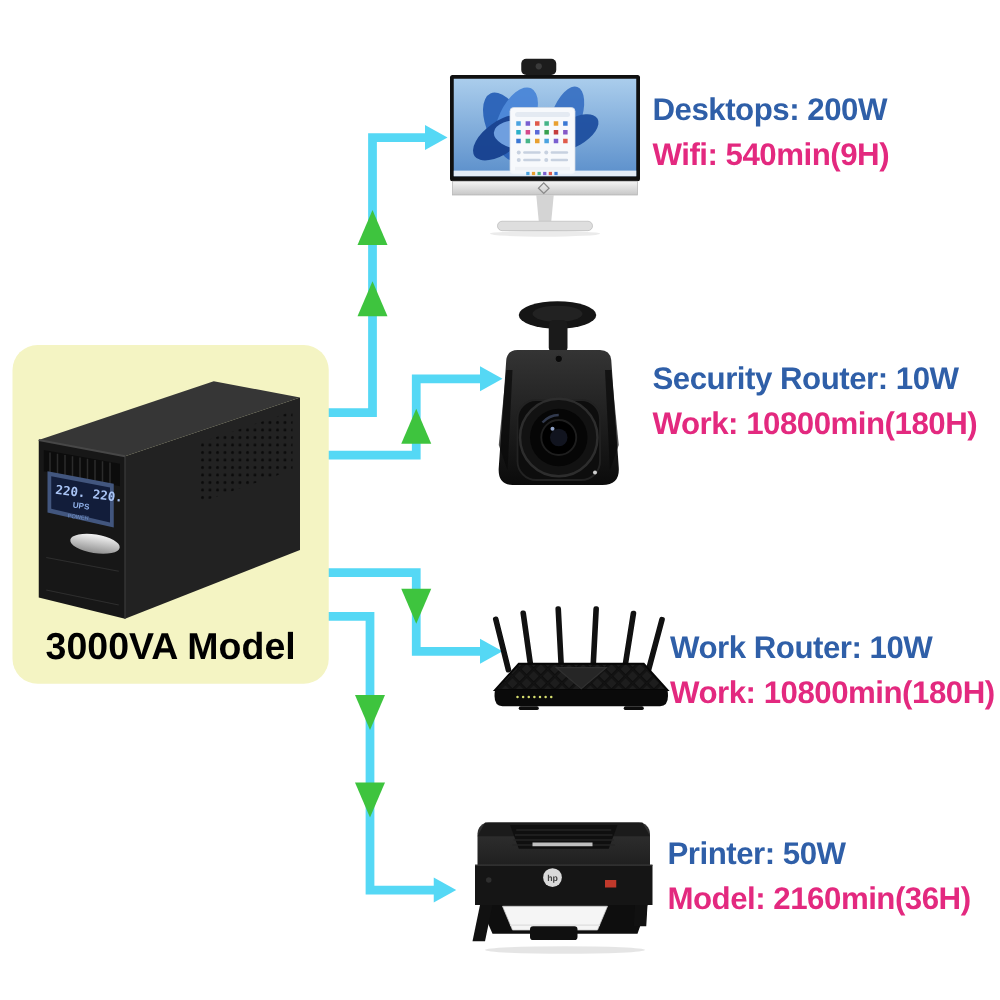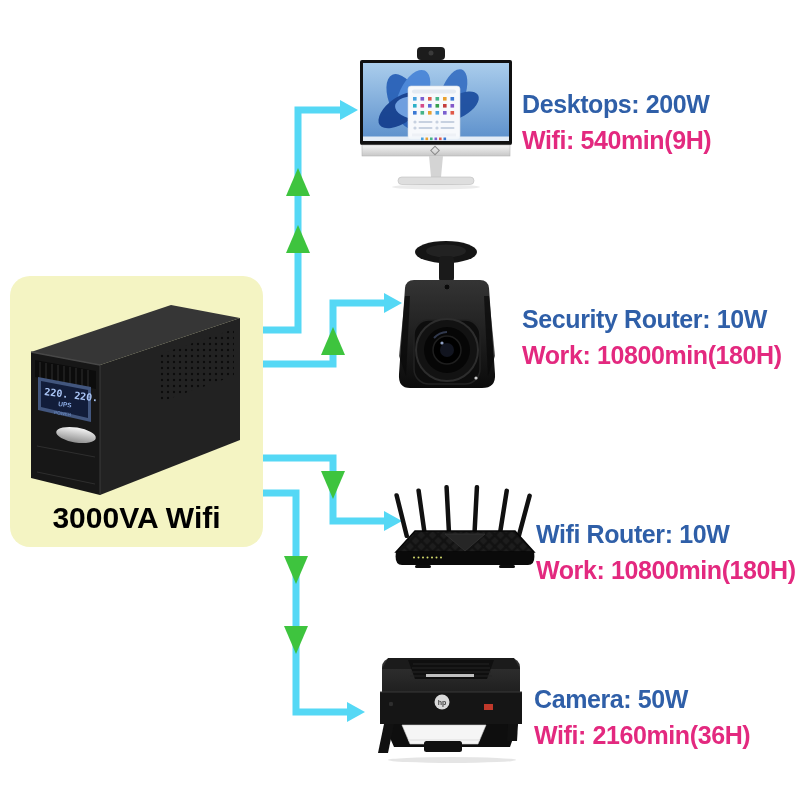--- a/index.html
+++ b/index.html
@@ -9,21 +9,21 @@
   .conn{stroke:var(--connector,#55d8f5);stroke-width:7;fill:none;}
   .conn-head{fill:var(--connector,#55d8f5);}
   .arrow-green{fill:var(--arrow,#3ec43e);}
   .ups-card{position:absolute;left:10px;top:276px;width:253px;height:271px;
             background:var(--card-bg,#f4f4c3);border-radius:20px;}
   .ups-model{position:absolute;left:0;bottom:12px;width:100%;text-align:center;
              font-size:30px;font-weight:bold;color:#000;letter-spacing:0px;}
   .ups-svg{position:absolute;left:0;top:0;}
   .device{position:absolute;}
   .label-block{position:absolute;font-weight:bold;font-size:25px;line-height:36px;
-               letter-spacing:-0.4px;white-space:nowrap;margin-top:16px;}
+               letter-spacing:-0.4px;white-space:nowrap;}
   .label-power{color:var(--power-text,#2f5fa8);}
   .label-work{color:var(--work-text,#e3297f);}
 </style>
 </head>
 <body>
 
 <div class="canvas">
 
   <svg class="connectors" viewBox="0 0 800 800">
 
@@ -94,21 +94,21 @@
         <text x="34" y="119" font-size="10" font-weight="bold" fill="#a9c4f5" font-family="DejaVu Sans Mono, monospace" transform="rotate(7 34 119)">220. 220.</text>
         <text x="48" y="130" font-size="6.5" font-weight="bold" fill="#8fb0e8" transform="rotate(7 48 130)">UPS</text>
         <text x="44" y="138" font-size="4.5" fill="#6f90c8" transform="rotate(7 44 138)">POWER</text>
       </g>
 
       <ellipse cx="66" cy="159" rx="20" ry="7.5" fill="url(#btnGrad)" transform="rotate(9 66 159)"></ellipse>
 
       <path d="M27,170 L85,181" stroke="#2e2e2e" stroke-width="1" fill="none"></path>
       <path d="M27,196 L85,208" stroke="#2e2e2e" stroke-width="1" fill="none"></path>
     </svg>
-    <div class="ups-model">3000VA Wifi</div>
+    <div class="ups-model">3000VA Model</div>
   </div>
 
   <svg class="device" style="left:353px;top:44px" width="162" height="146" viewBox="0 0 162 146">
     <defs>
       <linearGradient id="skyGrad" x1="0" y1="0" x2="0" y2="1">
         <stop offset="0" stop-color="#aacdec"></stop>
           <stop offset="1" stop-color="#5b8fcb"></stop>
       </linearGradient>
       <linearGradient id="silverGrad" x1="0" y1="0" x2="0" y2="1">
         <stop offset="0" stop-color="#f4f4f4"></stop>
@@ -278,21 +278,21 @@
 
   <div class="label-block" style="left:522px;top:70px">
     <div class="label-power">Desktops: 200W</div>
     <div class="label-work">Wifi: 540min(9H)</div>
   </div>
   <div class="label-block" style="left:522px;top:285px">
     <div class="label-power">Security Router: 10W</div>
     <div class="label-work">Work: 10800min(180H)</div>
   </div>
   <div class="label-block" style="left:536px;top:500px">
-    <div class="label-power">Wifi Router: 10W</div>
+    <div class="label-power">Work Router: 10W</div>
     <div class="label-work">Work: 10800min(180H)</div>
   </div>
   <div class="label-block" style="left:534px;top:665px">
-    <div class="label-power">Camera: 50W</div>
-    <div class="label-work">Wifi: 2160min(36H)</div>
+    <div class="label-power">Printer: 50W</div>
+    <div class="label-work">Model: 2160min(36H)</div>
   </div>
 
 </div>
 
 </body></html>

